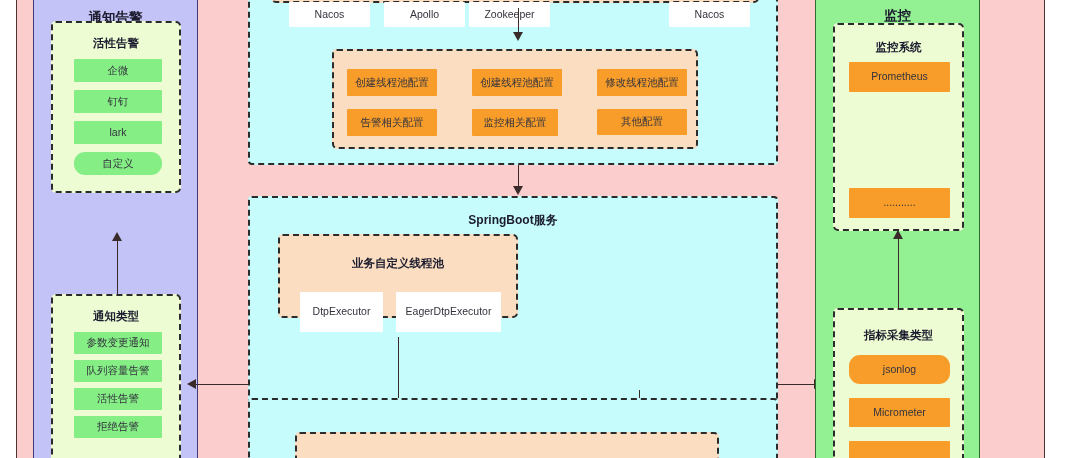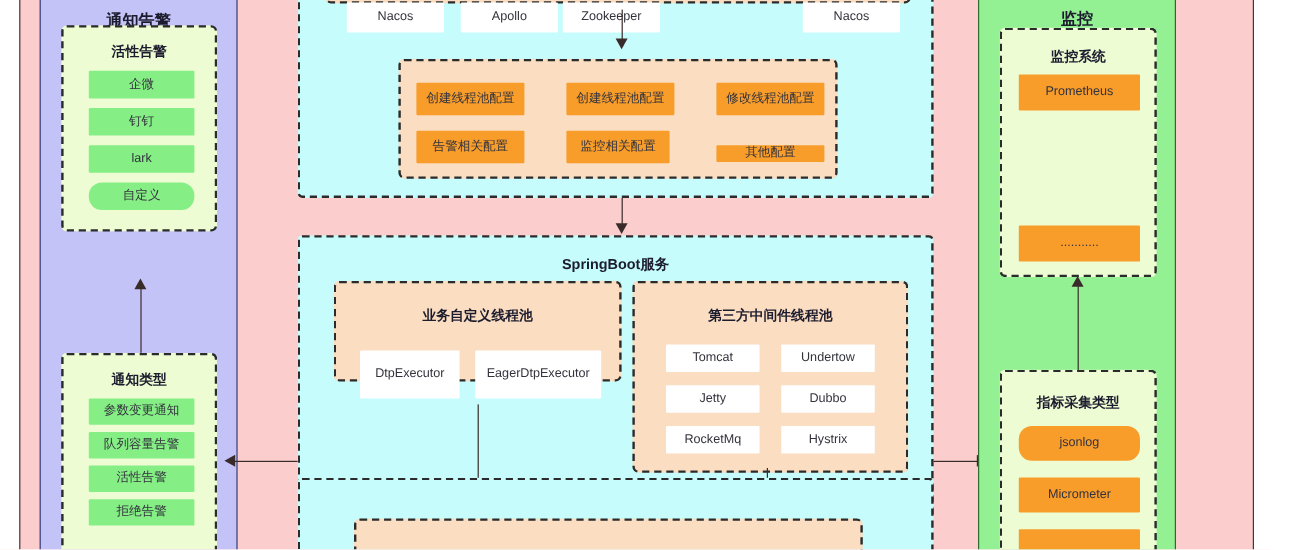--- a/index.html
+++ b/index.html
@@ -84,48 +84,39 @@
       <div class="item item-blue" style="left:196px;top:72px;width:81px;height:25px;">Zookeeper</div>
       <div class="item item-blue" style="left:396px;top:72px;width:81px;height:25px;">Nacos</div>
     </div>
 
     <div class="group group-peach" style="left:82px;top:139px;width:366px;height:100px;">
       <div class="item item-orange" style="left:13px;top:18px;width:90px;height:27px;">创建线程池配置</div>
       <div class="item item-orange" style="left:138px;top:18px;width:90px;height:27px;">创建线程池配置</div>
       <div class="item item-orange" style="left:263px;top:18px;width:90px;height:27px;">修改线程池配置</div>
       <div class="item item-orange" style="left:13px;top:58px;width:90px;height:27px;">告警相关配置</div>
       <div class="item item-orange" style="left:138px;top:58px;width:86px;height:27px;">监控相关配置</div>
-      <div class="item item-orange" style="left:263px;top:58px;width:90px;height:14px;margin-top:12px;">其他配置</div>
+      <div class="item item-orange" style="left:263px;top:58px;width:90px;height:26px;">其他配置</div>
     </div>
   </div>
 
   <div class="vline" style="left:518px;top:8px;height:26px;"></div>
   <div class="arr arr-down" style="left:513px;top:32px;"></div>
 
   <div class="vline" style="left:518px;top:165px;height:24px;"></div>
   <div class="arr arr-down" style="left:513px;top:186px;"></div>
 
   <div class="panel panel-cyan" style="left:248px;top:196px;width:530px;height:236px;">
     <div class="panel-title" style="top:14px;font-size:12px;">SpringBoot服务</div>
 
     <div class="group group-peach" style="left:28px;top:36px;width:240px;height:84px;">
       <div class="group-title" style="top:20px;">业务自定义线程池</div>
       <div class="item item-blue" style="left:20px;top:56px;width:83px;height:40px;">DtpExecutor</div>
       <div class="item item-blue" style="left:116px;top:56px;width:105px;height:40px;">EagerDtpExecutor</div>
     </div>
 
-    <div class="group group-peach" style="left:277px;top:36px;width:230px;height:160px;">
-      <div class="group-title" style="top:20px;">第三方中间件线程池</div>
-      <div class="item item-blue" style="left:26px;top:51px;width:78px;height:23px;">Tomcat</div>
-      <div class="item item-blue" style="left:26px;top:85px;width:78px;height:23px;">Jetty</div>
-      <div class="item item-blue" style="left:26px;top:119px;width:78px;height:23px;">RocketMq</div>
-      <div class="item item-blue" style="left:122px;top:51px;width:78px;height:23px;">Undertow</div>
-      <div class="item item-blue" style="left:122px;top:85px;width:78px;height:23px;">Dubbo</div>
-      <div class="item item-blue" style="left:122px;top:119px;width:78px;height:23px;">Hystrix</div>
-    </div>
   </div>
 
   <div class="vline" style="left:398px;top:337px;height:83px;"></div>
   <div class="arr arr-down" style="left:393px;top:418px;"></div>
 
   <div class="vline" style="left:639px;top:390px;height:52px;"></div>
   <div class="arr arr-down" style="left:634px;top:440px;"></div>
 
   <div class="panel panel-cyan" style="left:248px;top:398px;width:530px;height:140px;">
     <div class="group group-peach" style="left:45px;top:32px;width:424px;height:100px;">

